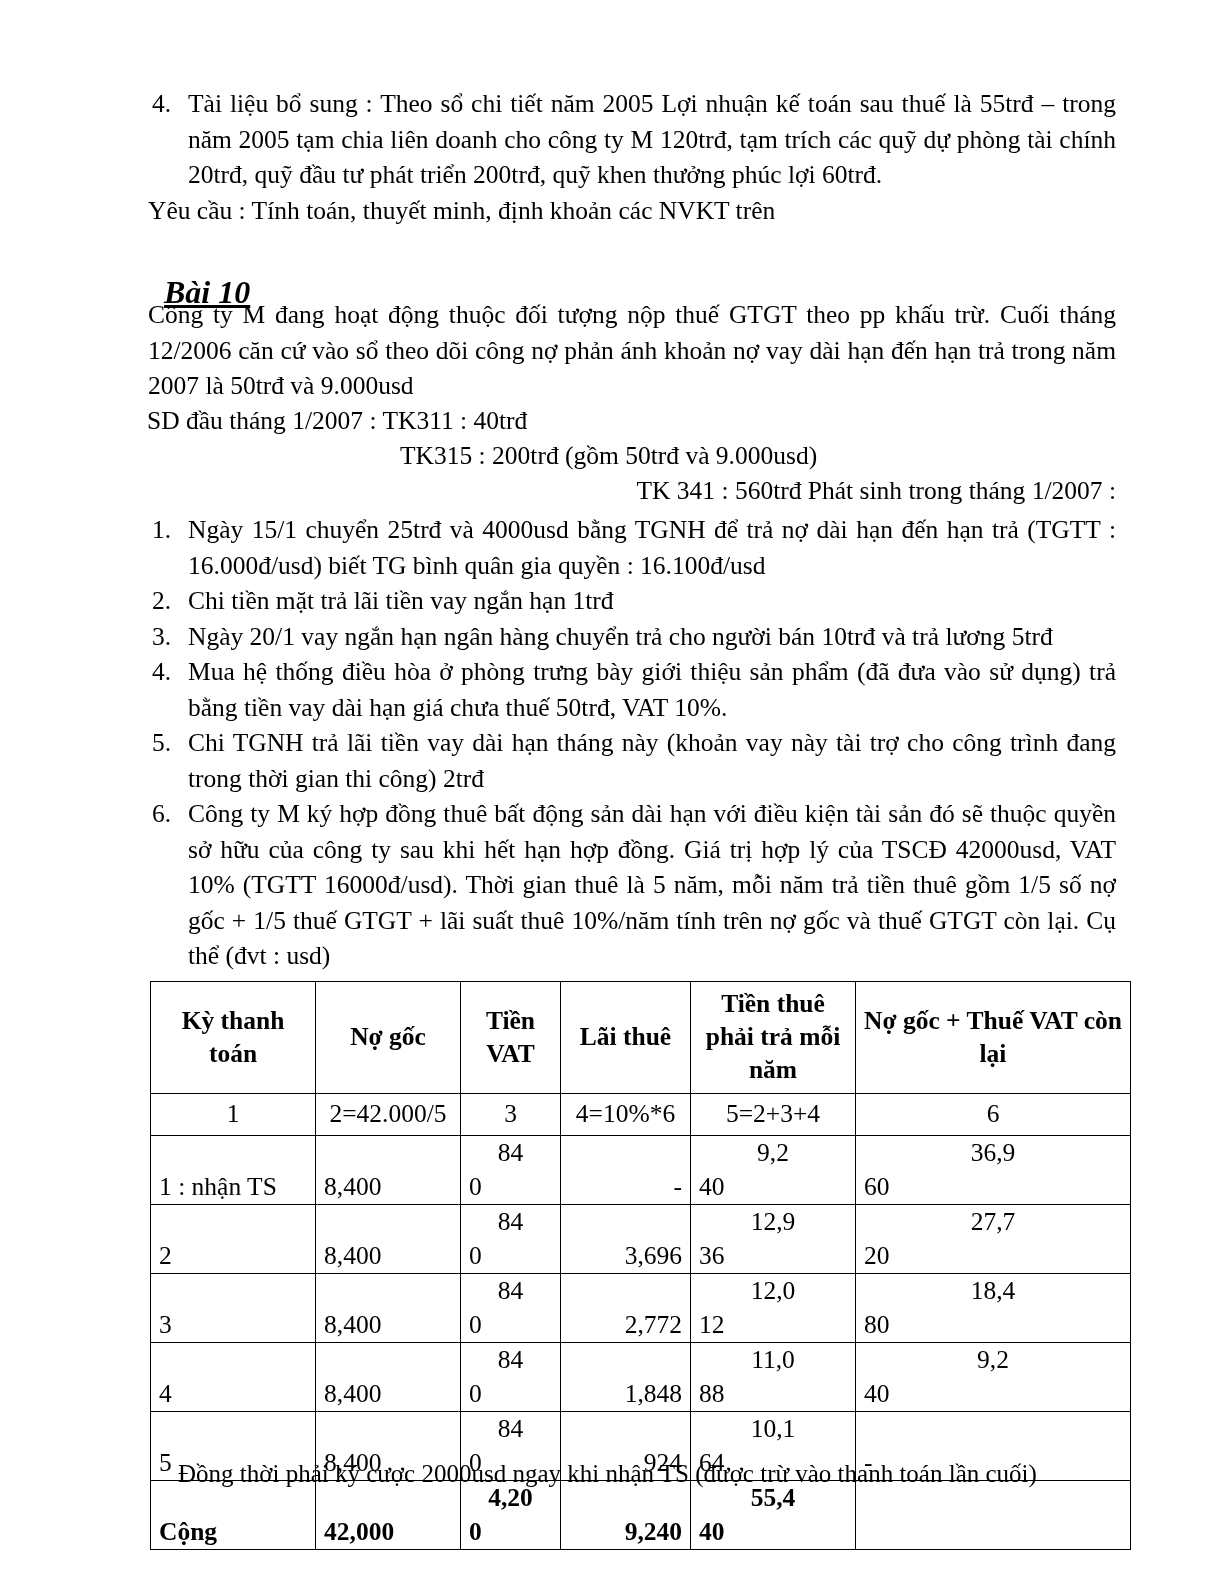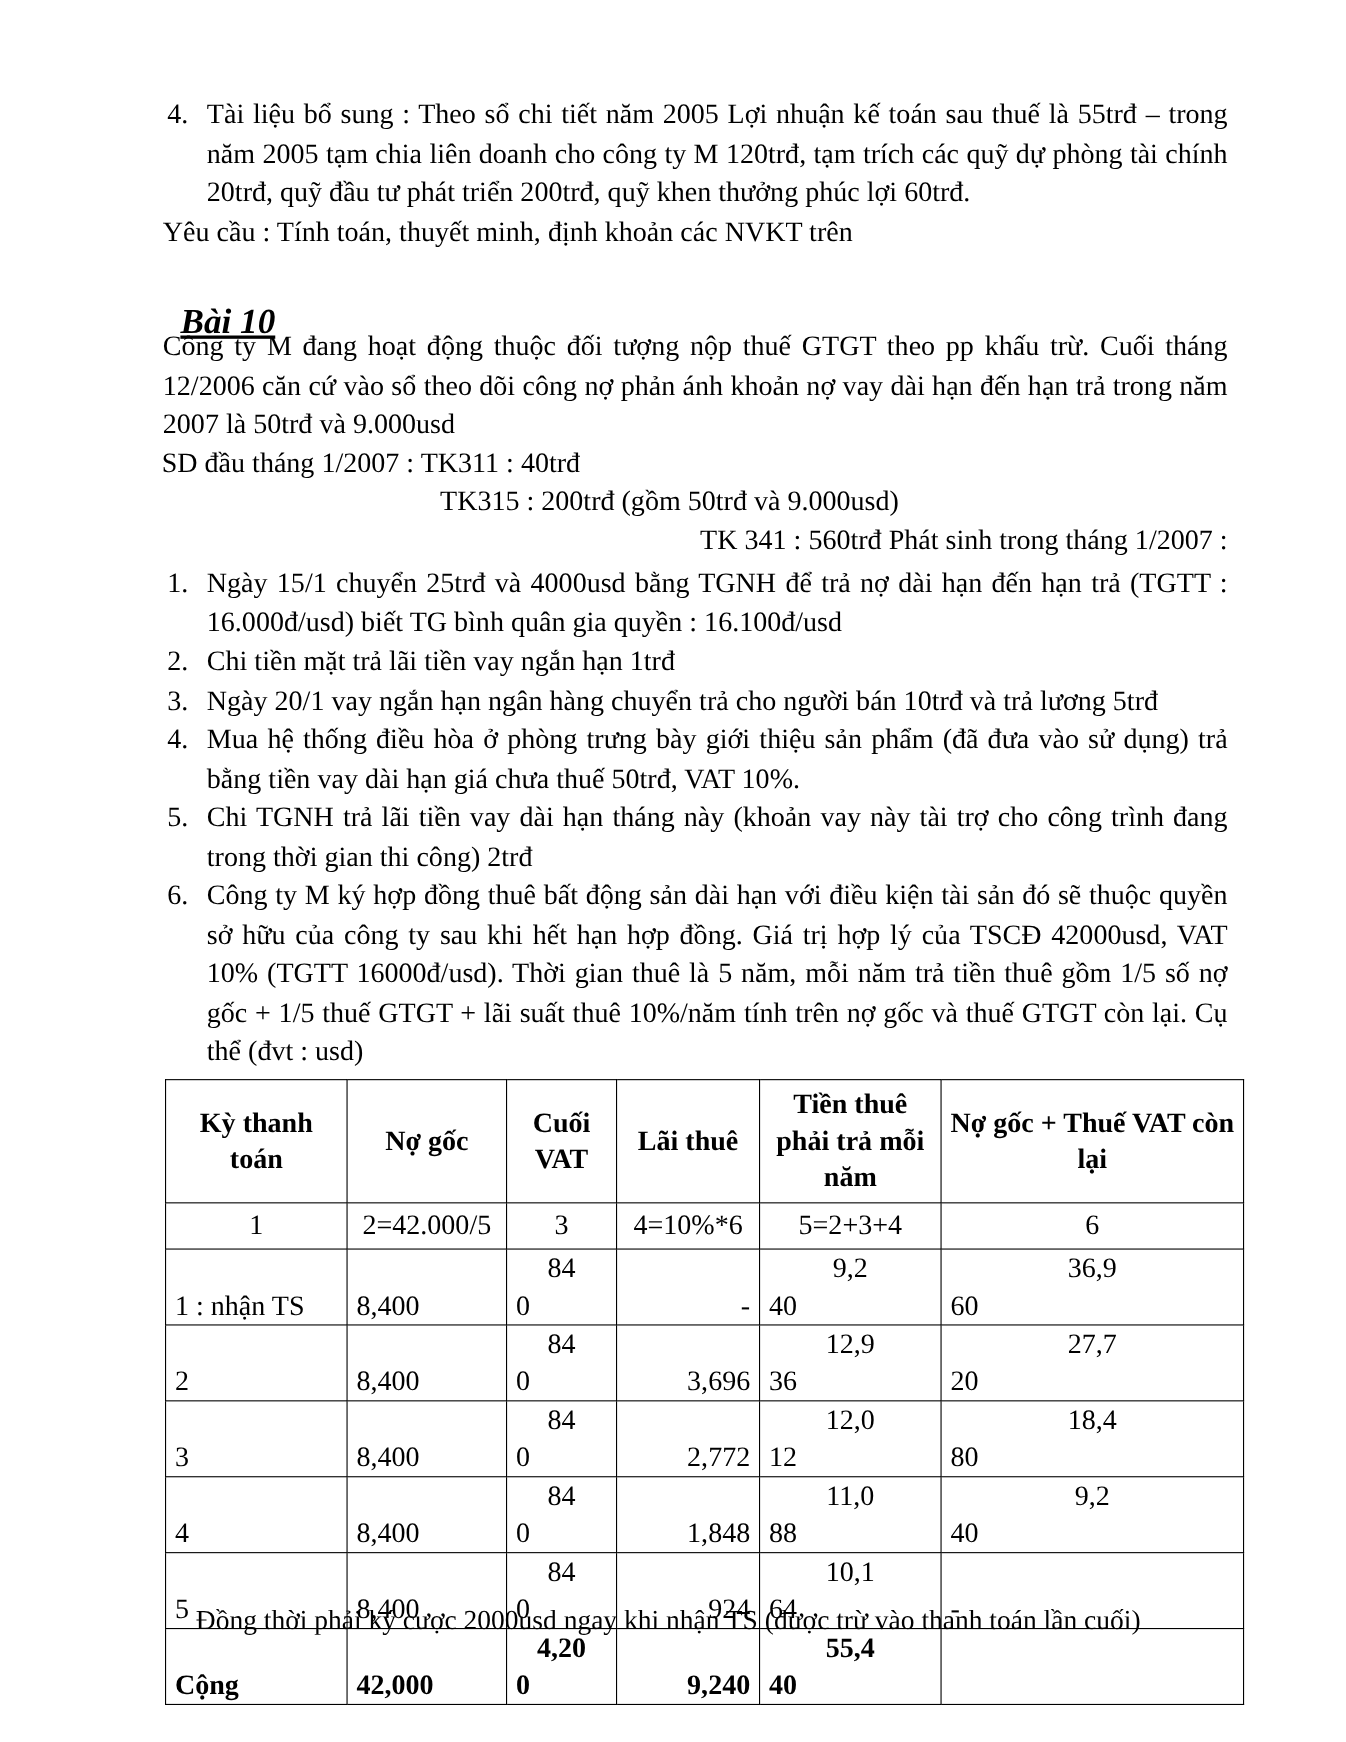--- a/index.html
+++ b/index.html
@@ -226,21 +226,21 @@
           <col class="c2">
           <col class="c3">
         <col class="c4">
           <col class="c5">
           <col class="c6">
       </colgroup>
       <thead>
         <tr>
           <th>Kỳ thanh toán</th>
           <th>Nợ gốc</th>
-          <th>Cuối VAT</th>
+          <th>Tiền VAT</th>
           <th>Lãi thuê</th>
           <th>Tiền thuê phải trả mỗi năm</th>
           <th>Nợ gốc + Thuế VAT còn lại</th>
         </tr>
       </thead>
       <tbody>
         <tr class="formula">
           <td>1</td>
           <td>2=42.000/5</td>
           <td>3</td>

